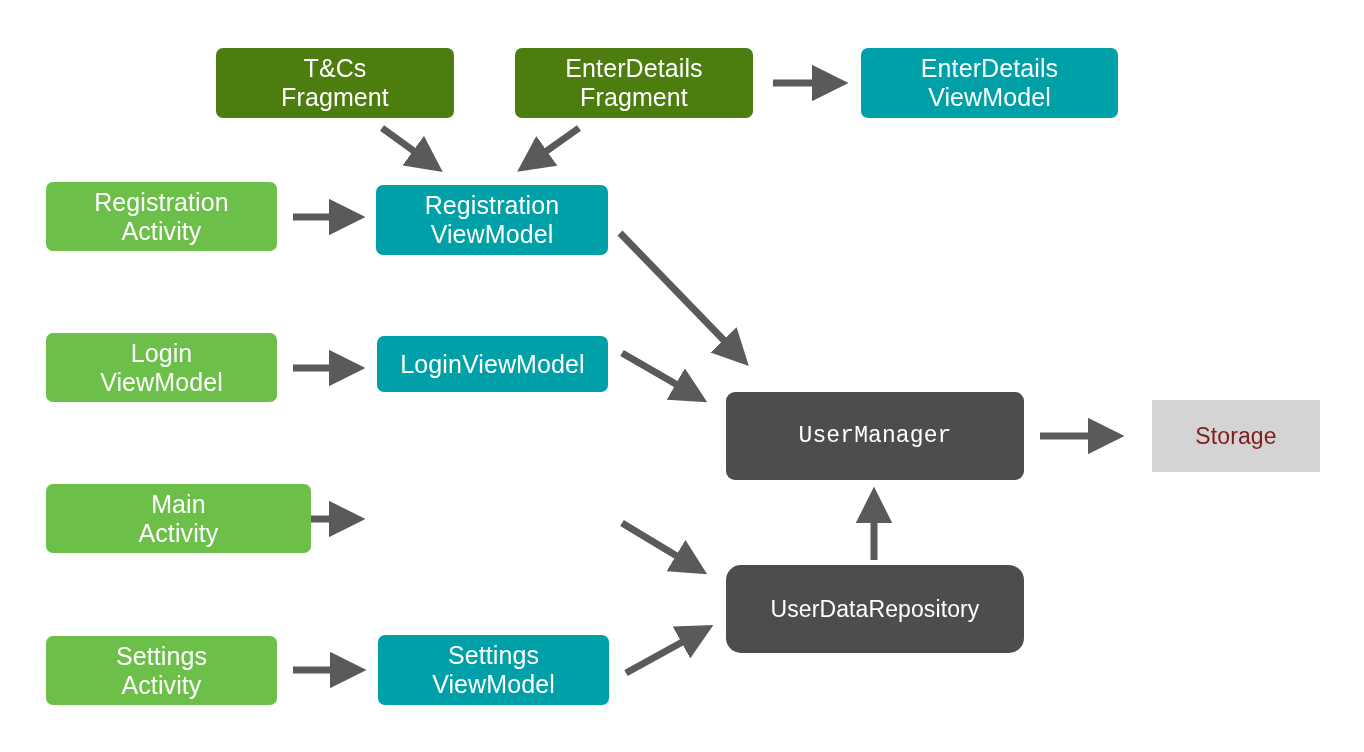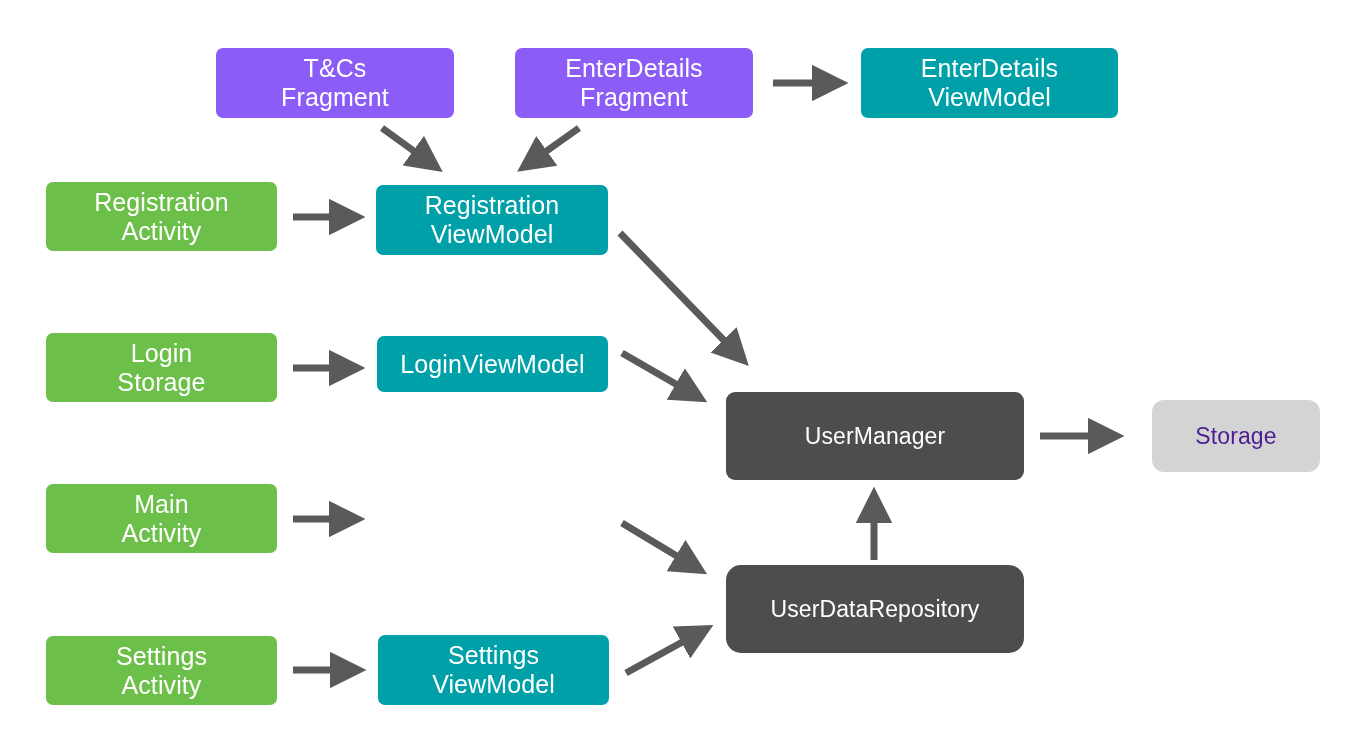--- a/index.html
+++ b/index.html
@@ -37,41 +37,41 @@
     white-space: pre-line;
     letter-spacing: 0.1px;
   }
   .node-activity {
     background: #6cc04a;
     color: #ffffff;
     border-radius: 7px;
     font-size: 25px;
   }
   .node-fragment {
-    background: #8b5cf6;
+    background: #4d7c0f;
     color: #ffffff;
     border-radius: 7px;
     font-size: 25px;
   }
   .node-viewmodel {
     background: #00a0a8;
     color: #ffffff;
     border-radius: 7px;
     font-size: 25px;
   }
   .node-manager {
     background: #4d4d4d;
     color: #ffffff;
     border-radius: 9px;
     font-size: 23px;
   }
   .node-storage {
     background: #d4d4d4;
-    color: #4c1d95;
-    border-radius: 12px;
+    color: #7f1d1d;
+    border-radius: 0px;
     font-size: 23px;
   }
 </style>
 </head>
 <body>
 
 <div id="diagram-root">
 
   <svg id="edges-layer" viewBox="0 0 1364 752" width="1364" height="752" xmlns="http://www.w3.org/2000/svg">
     <defs>
@@ -116,33 +116,33 @@
   <div class="node node-viewmodel" style="left:861px;top:48px;width:257px;height:70px;">EnterDetails
 ViewModel</div>
 
   <div class="node node-activity" style="left:46px;top:182px;width:231px;height:69px;">Registration
 Activity</div>
 
   <div class="node node-viewmodel" style="left:376px;top:185px;width:232px;height:70px;">Registration
 ViewModel</div>
 
   <div class="node node-activity" style="left:46px;top:333px;width:231px;height:69px;">Login
-Storage</div>
+ViewModel</div>
 
   <div class="node node-viewmodel" style="left:377px;top:336px;width:231px;height:56px;">LoginViewModel</div>
 
-  <div class="node node-activity" style="left:46px;top:484px;width:231px;height:69px;">Main
+  <div class="node node-activity" style="left:46px;top:484px;width:265px;height:69px;">Main
 Activity</div>
 
 
   <div class="node node-activity" style="left:46px;top:636px;width:231px;height:69px;">Settings
 Activity</div>
 
   <div class="node node-viewmodel" style="left:378px;top:635px;width:231px;height:70px;">Settings
 ViewModel</div>
 
-  <div class="node node-manager" style="left:726px;top:392px;width:298px;height:88px;">UserManager</div>
+  <div class="node node-manager" style="left:726px;top:392px;width:298px;height:88px;font-family:Liberation Mono, monospace;">UserManager</div>
 
   <div class="node node-manager" style="left:726px;top:565px;width:298px;height:88px;border-radius:15px;">UserDataRepository</div>
 
   <div class="node node-storage" style="left:1152px;top:400px;width:168px;height:72px;">Storage</div>
 
 </div>
 
 </body></html>

